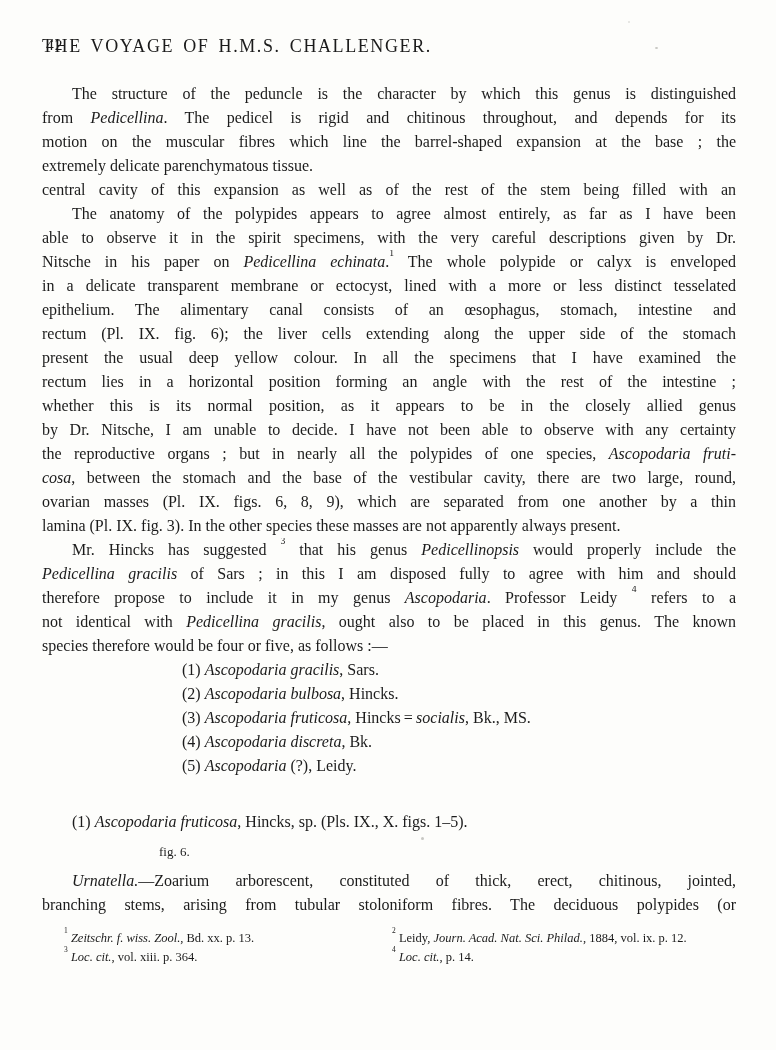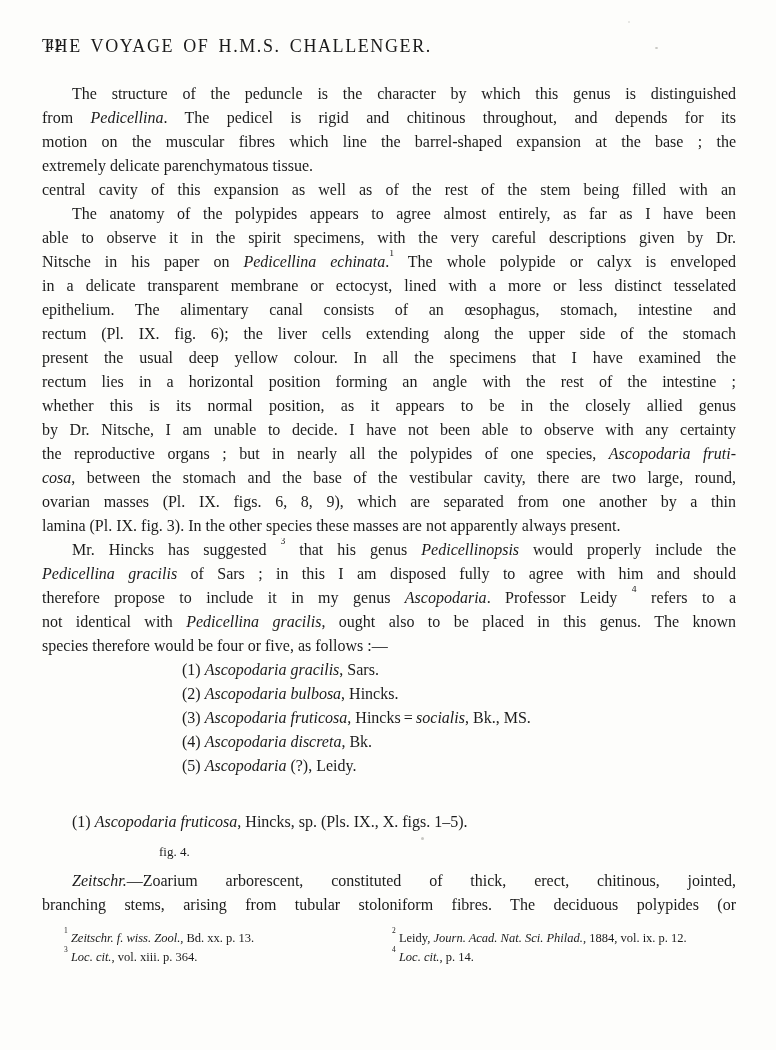--- a/index.html
+++ b/index.html
@@ -108,24 +108,24 @@
         </div>
         <div class="species-list">
           <div class="list-item">(1) <i>Ascopodaria gracilis</i>, Sars.</div>
           <div class="list-item">(2) <i>Ascopodaria bulbosa</i>, Hincks.</div>
           <div class="list-item">(3) <i>Ascopodaria fruticosa</i>, Hincks = <i>socialis</i>, Bk., MS.</div>
           <div class="list-item">(4) <i>Ascopodaria discreta</i>, Bk.</div>
           <div class="list-item">(5) <i>Ascopodaria</i> (?), Leidy.</div>
         </div>
         <div class="species-heading">(1) <i>Ascopodaria fruticosa</i>, Hincks, sp. (Pls. IX., X. figs. 1–5).</div>
         <div class="synonymy">
-          <div class="syn-line-2">fig. 4.</div>
+          <div class="syn-line-2">fig. 6.</div>
         </div>
         <div class="char-block">
-          <div class="pline indent"><i>Zeitschr.</i>—Zoarium arborescent, constituted of thick, erect, chitinous, jointed,</div>
+          <div class="pline indent"><i>Urnatella.</i>—Zoarium arborescent, constituted of thick, erect, chitinous, jointed,</div>
           <div class="pline">branching stems, arising from tubular stoloniform fibres. The deciduous polypides (or</div>
         </div>
       </div>
 
     <div class="footnotes" id="footnotes">
         <div class="fn-col-left">
           <div class="fn-line"><sup>1</sup> <i>Zeitschr. f. wiss. Zool.</i>, Bd. xx. p. 13.</div>
           <div class="fn-line"><sup>3</sup> <i>Loc. cit.</i>, vol. xiii. p. 364.</div>
         </div>
         <div class="fn-col-right">

